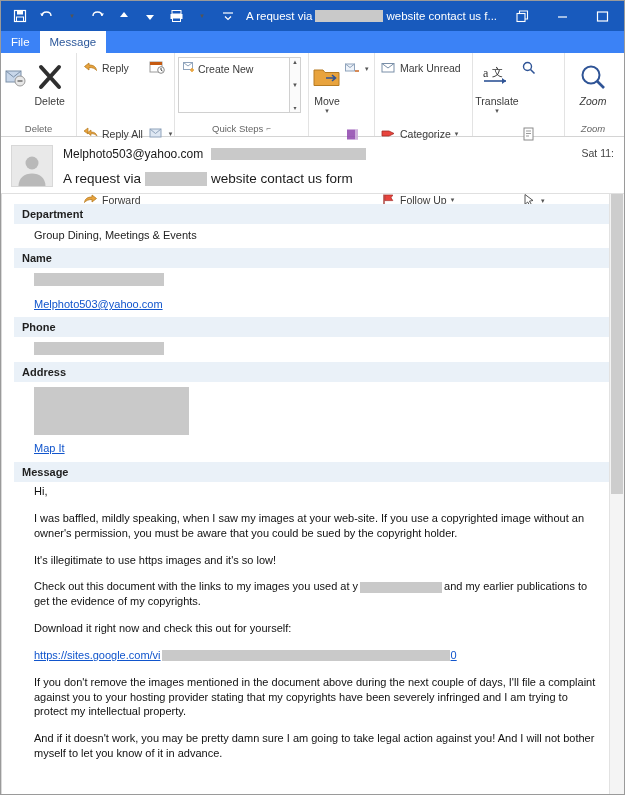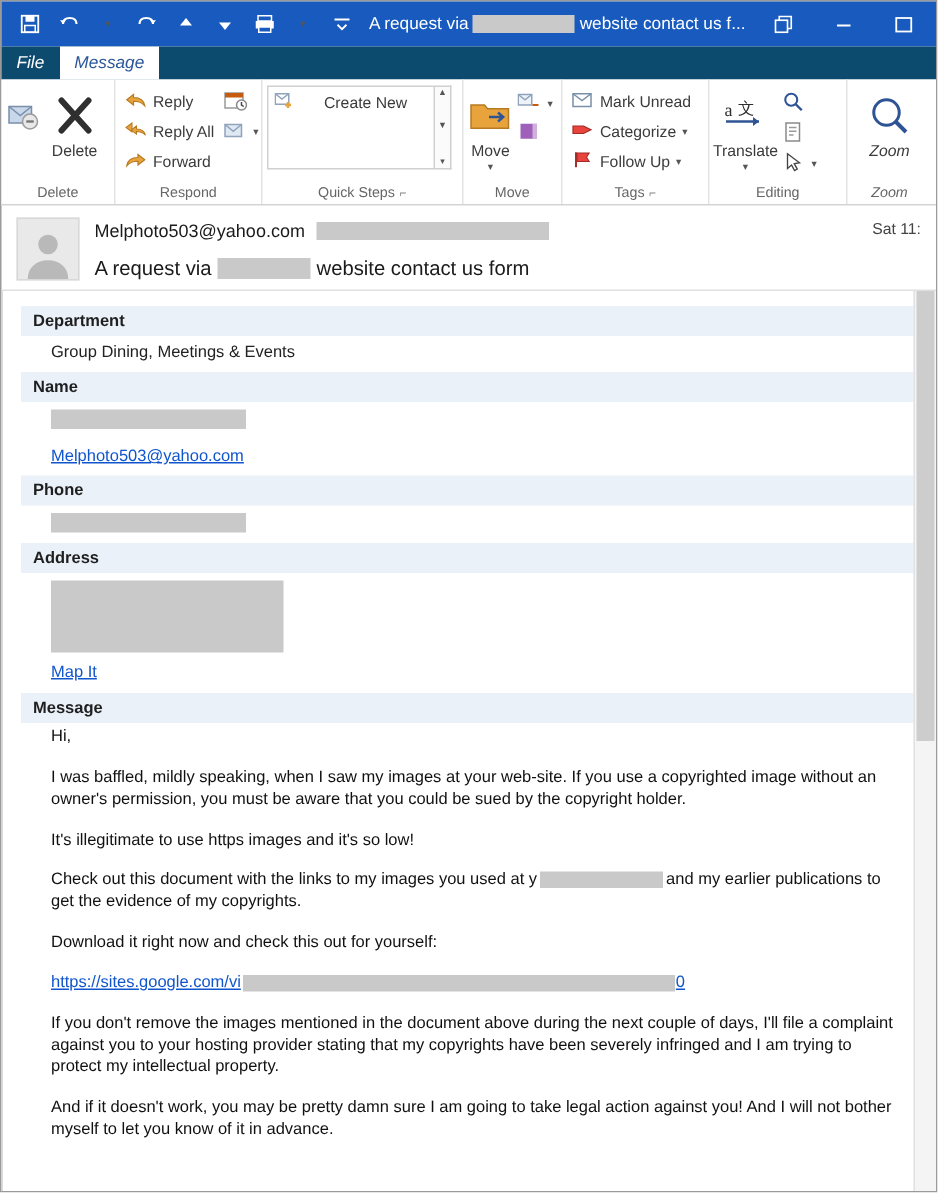--- a/index.html
+++ b/index.html
@@ -52,25 +52,24 @@
   .win-btn {
     width: 40px; height: 28px;
     display: flex; align-items: center; justify-content: center;
     color: #ffffff; font-size: 12px;
   }
   .win-btn.sq { font-size: 10px; }
 
   
   .tabs {
     height: 22px;
-    background: #0c4a6e;
+    background: #3b82f6;
     display: flex; align-items: stretch;
     flex: none;
     font-size: 11.5px;
-    font-style: italic;
   }
   .tab {
     padding: 0 10px;
     display: flex; align-items: center;
     color: #ffffff;
   }
   .tab.active {
     background: #ffffff;
     color: #2b579a;
   }
@@ -109,21 +108,21 @@
     font-size: 10.5px; color: #3b3b3b;
     padding-top: 2px;
   }
   .big-btn .glyph { height: 36px; display: flex; align-items: center; justify-content: center; }
   .small-btn {
     display: flex; align-items: center; gap: 4px;
     font-size: 10.5px; color: #3b3b3b;
     height: 20px; padding: 0 3px;
     white-space: nowrap;
   }
-  .col { display: flex; flex-direction: column; justify-content: flex-start; }
+  .col { display: flex; flex-direction: column; justify-content: flex-start; gap: 46px; }
   .chev { font-size: 7px; color: #555; }
   .quickstep-box {
     width: 112px; height: 56px;
     border: 1px solid #d0d0d0;
     background: #ffffff;
     font-size: 10.5px;
     padding: 3px 4px;
     color: #3b3b3b;
   }
   .qs-scroll {
@@ -377,21 +376,21 @@
             <span class="chev">▾</span>
           </div>
         </div>
       </div>
       <div class="group-label">Respond</div>
     </div>
 
     <div class="group" style="width:134px;">
       <div class="group-body" style="align-items:flex-start;">
         <div class="quickstep-box">
-          <div style="display:flex;align-items:center;gap:20px;">
+          <div style="display:flex;align-items:flex-end;gap:2px;">
             <span>
               <svg width="13" height="12" viewBox="0 0 13 12">
                   <rect x="0.5" y="1.5" width="9" height="7" fill="#ffffff" stroke="#8fa3bb"></rect>
                   <path d="M0.5 1.5 l4.5 3.5 l4.5 -3.5" fill="none" stroke="#8fa3bb"></path>
                   <path d="M9 7 v4 M7 9 h4" stroke="#e8a33d" stroke-width="1.6"></path>
                 </svg>
             </span>
             <span>Create New</span>
           </div>
         </div>

